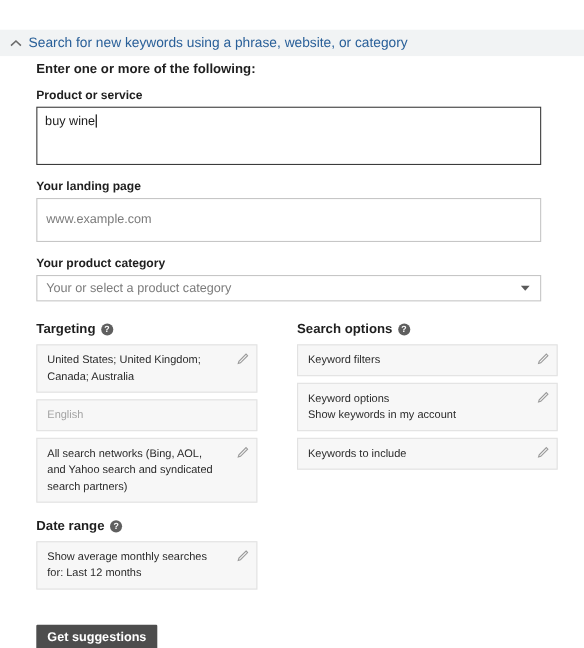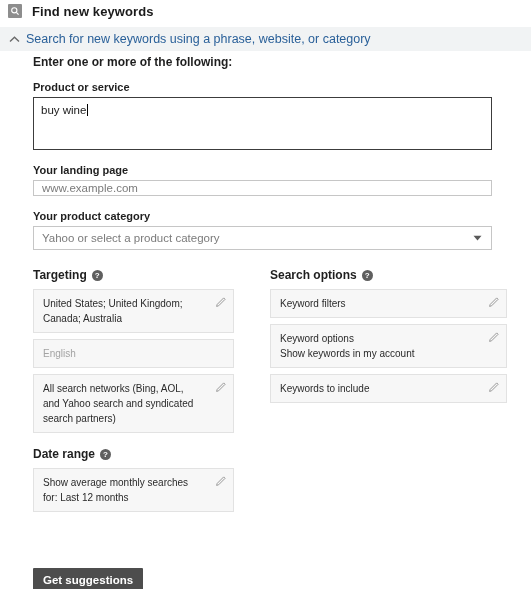--- a/index.html
+++ b/index.html
@@ -79,21 +79,21 @@
   .caret {
     display: inline-block;
     width: 1px; height: 12px;
     background: #000;
     vertical-align: -2px;
     margin-left: 1px;
   }
 
   .text-input {
     margin-left: 33px;
-    width: 459px; height: 16px;
+    width: 459px; height: 40px;
     border: 1px solid #c6c6c6;
     background: #fff;
     padding: 0 8px;
     font-size: 11.5px;
     color: #7b7b7b;
     display: flex; align-items: center;
   }
 
   .select-input {
     margin-left: 33px;
@@ -159,29 +159,20 @@
     border-radius: 1px;
     cursor: pointer;
     font-family: "Liberation Sans", sans-serif;
   }
 </style>
 </head>
 <body>
 
 <div class="page">
 
-  <div class="title-row">
-    <span class="tool-icon">
-      <svg width="10" height="10" viewBox="0 0 10 10">
-        <circle cx="4.3" cy="4.3" r="2.6" fill="none" stroke="#ffffff" stroke-width="1.1"></circle>
-        <line x1="6.3" y1="6.3" x2="8.6" y2="8.6" stroke="#ffffff" stroke-width="1.2"></line>
-      </svg>
-    </span>
-    <span class="title-text">Find new keywords</span>
-  </div>
 
   <div class="panel-bar">
     <span class="chev">
       <svg width="11" height="7" viewBox="0 0 11 7">
         <polyline points="1,5.5 5.5,1.3 10,5.5" fill="none" stroke="#6a6a6a" stroke-width="1.4"></polyline>
       </svg>
     </span>
     <span class="panel-bar-label">Search for new keywords using a phrase, website, or category</span>
   </div>
 
@@ -194,21 +185,21 @@
       <span>buy wine</span><span class="caret"></span>
     </div>
 
     <div class="field-label" style="margin-top:14px;">Your landing page</div>
     <div class="text-input">
       <span>www.example.com</span>
     </div>
 
     <div class="field-label" style="margin-top:14px;">Your product category</div>
     <div class="select-input">
-      <span>Yahoo or select a product category</span>
+      <span>Your or select a product category</span>
       <span class="select-arrow">
         <svg width="9" height="6" viewBox="0 0 9 6">
           <polygon points="0.5,0.8 8.5,0.8 4.5,5.4" fill="#5a5a5a"></polygon>
         </svg>
       </span>
     </div>
 
     <div class="cols">
 
       <div class="col-left">

